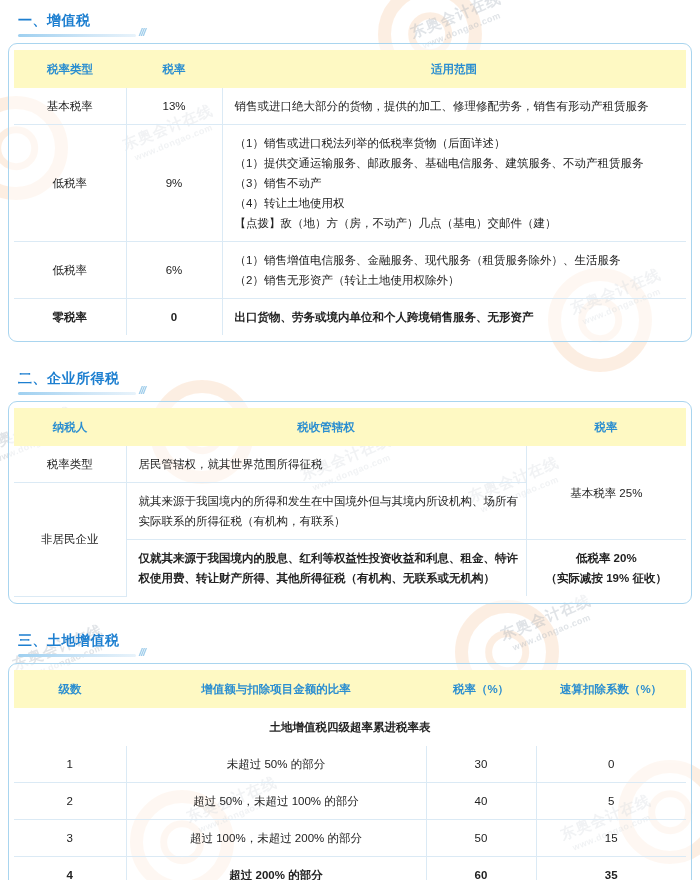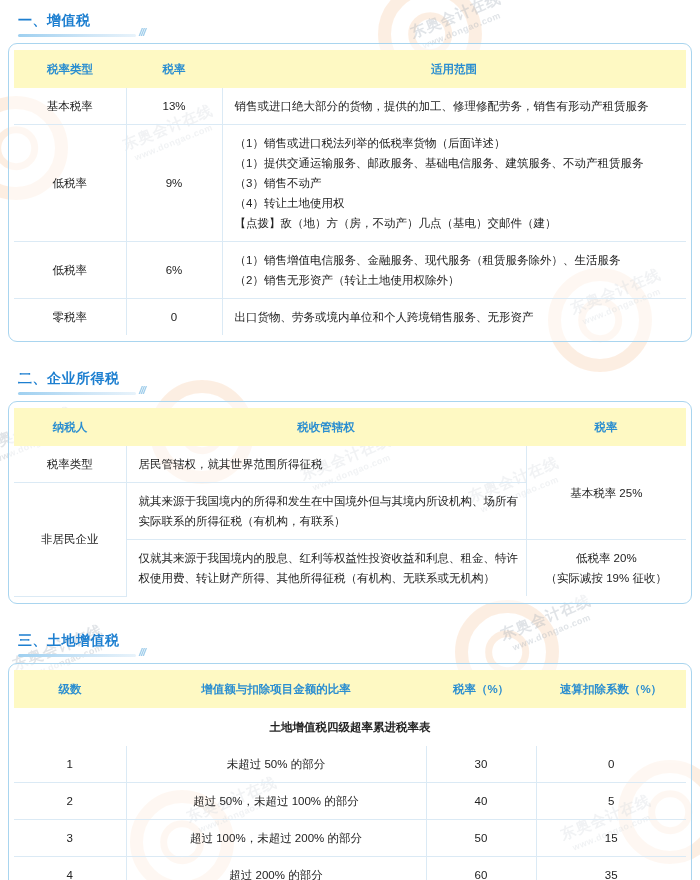--- a/index.html
+++ b/index.html
@@ -128,21 +128,21 @@
     font-size: 11.5px;
     padding: 9px 6px;
     text-align: center;
   }
   tbody td {
     border-bottom: 1px solid #dbeaf5;
     border-right: 1px solid #dbeaf5;
     text-align: center;
     color: #222;
   }
-  tbody tr:last-child td { border-bottom: none; }
+  tbody tr:last-child td { border-bottom: none; font-weight: bold; }
   td.last, th.last { border-right: none; }
   td.left { text-align: left; padding-left: 12px; }
   .cap-row td {
     text-align: center;
     font-size: 11.5px;
     font-weight: 700;
     color: #222;
     border-right: none;
     border-bottom: 1px solid #dbeaf5;
     padding: 9px 6px;

